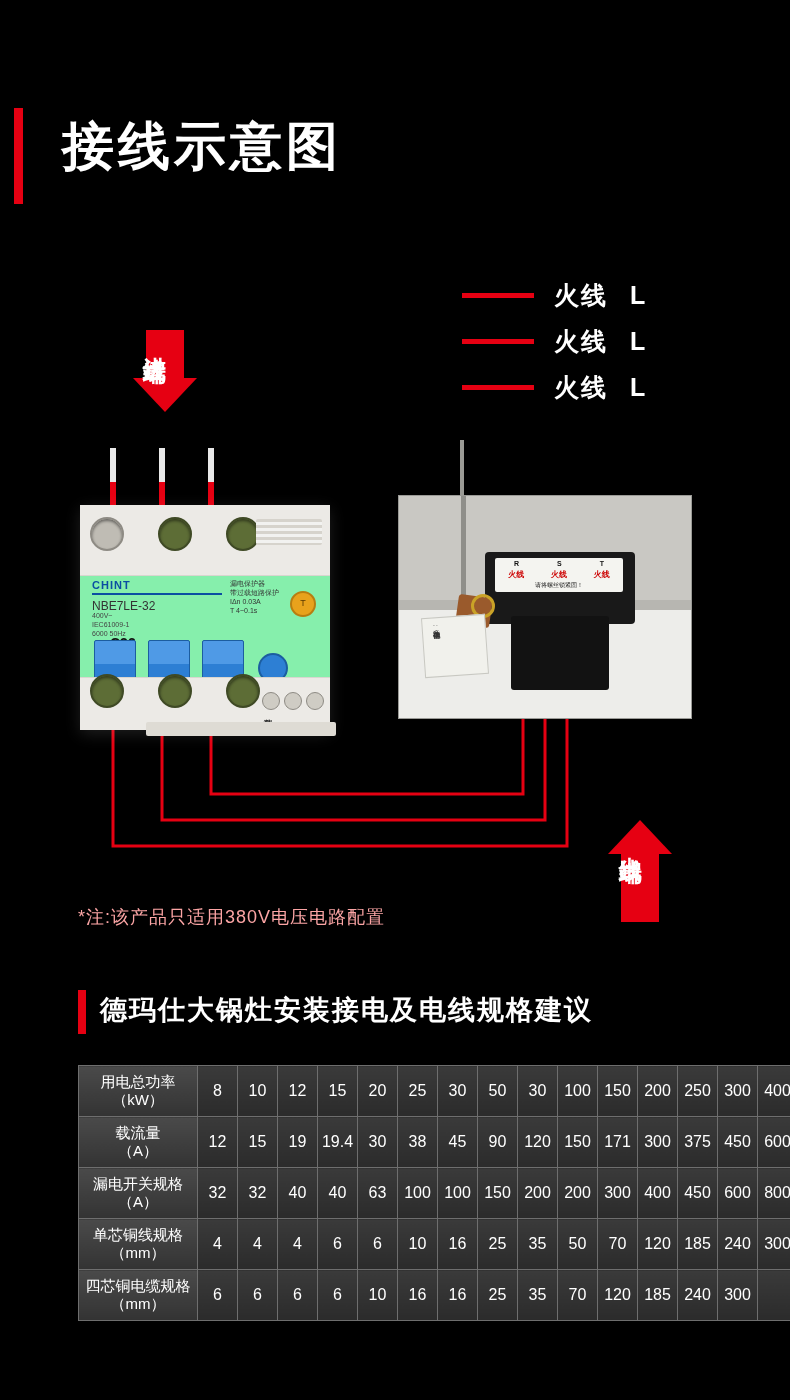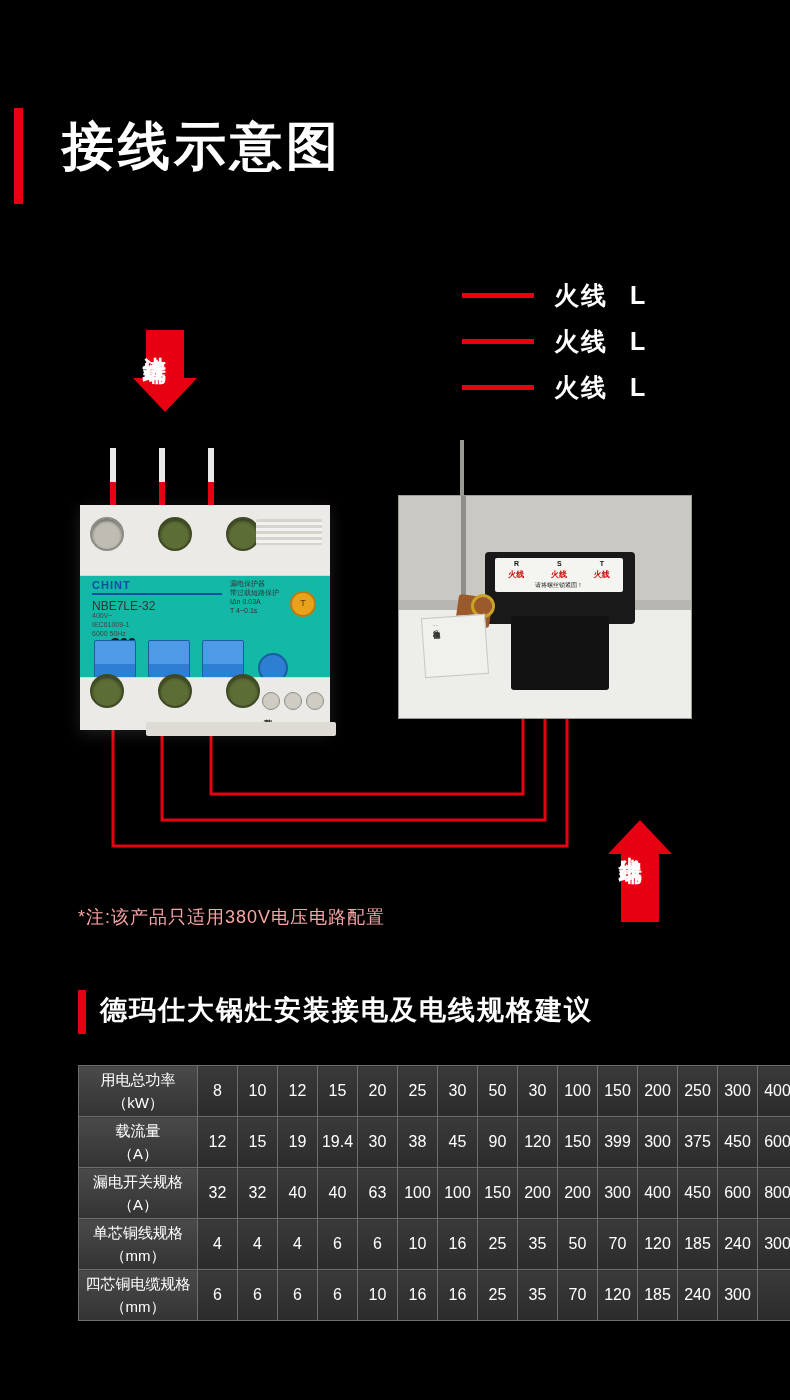--- a/index.html
+++ b/index.html
@@ -27,21 +27,21 @@
                  font-size:23px;font-weight:bold;letter-spacing:2px;color:#fff;}
 
   .arrow-out{position:absolute;left:608px;top:820px;width:64px;}
   .arrow-out .head{width:0;height:0;border-left:32px solid transparent;border-right:32px solid transparent;
                    border-bottom:34px solid #e60012;}
   .arrow-out .shaft{width:38px;height:68px;background:#e60012;margin:0 auto;}
   .arrow-out-text{position:absolute;left:616px;top:838px;writing-mode:vertical-rl;
                   font-size:23px;font-weight:bold;letter-spacing:2px;color:#fff;}
 
   
-  .breaker{position:absolute;left:80px;top:505px;width:250px;height:225px;background:#14b8a6;
+  .breaker{position:absolute;left:80px;top:505px;width:250px;height:225px;background:#86efac;
            border-radius:3px;box-shadow:0 4px 16px rgba(255,255,255,.12);}
   .breaker .body-top{position:absolute;left:0;top:0;width:100%;height:70px;background:#eceae6;
                      border-bottom:1px solid #d9d6d0;}
   .breaker .screwrow{position:absolute;left:10px;top:12px;width:170px;display:flex;justify-content:space-between;}
   .screw{width:30px;height:30px;border-radius:50%;background:#bfbcb4;border:2px solid #8e8b84;
          box-shadow:inset 0 2px 3px rgba(0,0,0,.45);}
   .screw.green{background:#5d6d36;border-color:#3f4a25;}
   .vent{position:absolute;right:8px;top:14px;width:66px;height:26px;
         background:repeating-linear-gradient(to bottom,#d6d3cc 0 3px,#f2f2f0 3px 6px);border-radius:2px;}
   .brand{position:absolute;left:12px;top:74px;font-size:11px;font-weight:bold;color:#0b4ea2;letter-spacing:1px;}
@@ -94,21 +94,21 @@
 
   
   .sec-bar{position:absolute;left:78px;top:990px;width:8px;height:44px;background:#e60012;}
   .sec-title{position:absolute;left:100px;top:992px;font-size:27px;font-weight:bold;color:#fff;letter-spacing:2px;}
 
   
   .tbl-wrap{position:absolute;left:78px;top:1065px;width:672px;}
   table{border-collapse:collapse;width:672px;table-layout:fixed;}
   td{border:1px solid #6e6e6e;color:#fff;font-size:16px;text-align:center;height:48px;
      background:linear-gradient(to bottom,#3a3a3a,#2b2b2b);}
-  td.rowhead{width:116px;font-size:15px;line-height:23px;
+  td.rowhead{width:116px;font-size:15px;line-height:18px;
              background:linear-gradient(to bottom,#4a4a4a,#333333);}
   td.val{width:37px;}
 </style>
 </head>
 <body>
 
 <div class="title-bar"></div>
 <div class="page-title">接线示意图</div>
 
 <div class="legend">
@@ -251,21 +251,21 @@
           <td class="val">12</td>
           <td class="val">15</td>
           <td class="val">19</td>
           <td class="val">19.4</td>
           <td class="val">30</td>
           <td class="val">38</td>
           <td class="val">45</td>
           <td class="val">90</td>
           <td class="val">120</td>
           <td class="val">150</td>
-          <td class="val">399</td>
+          <td class="val">171</td>
           <td class="val">300</td>
           <td class="val">375</td>
           <td class="val">450</td>
           <td class="val">600</td>
         </tr>
         <tr>
           <td class="rowhead">漏电开关规格<br>（A）</td>
           <td class="val">32</td>
           <td class="val">32</td>
           <td class="val">40</td>

